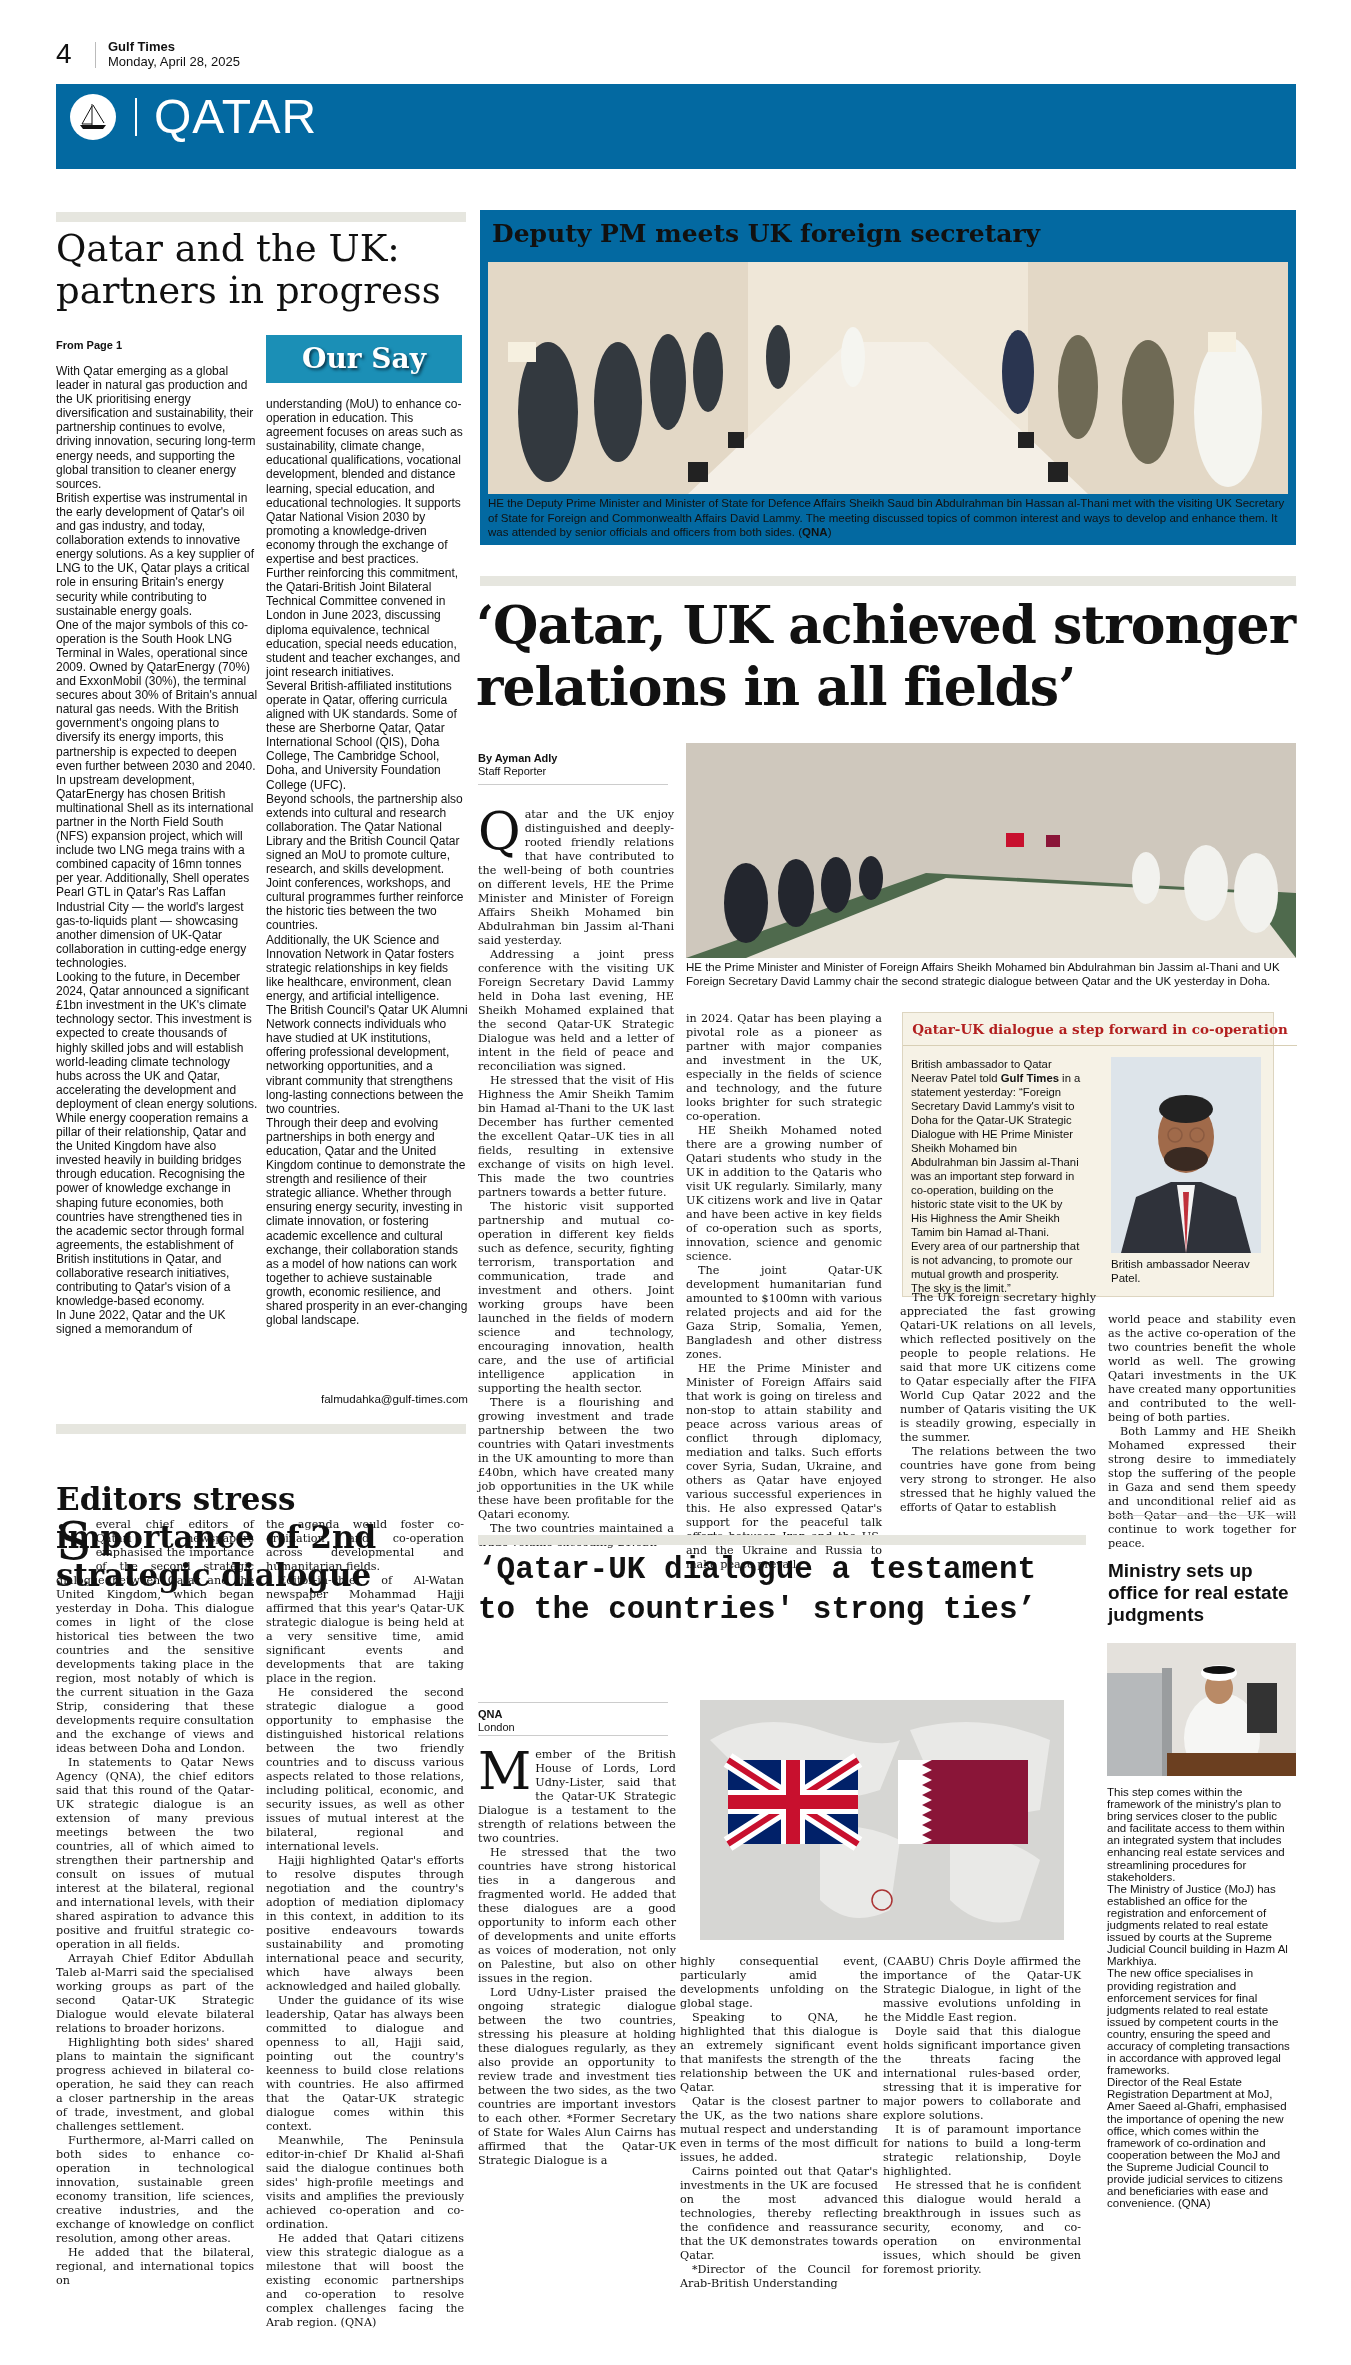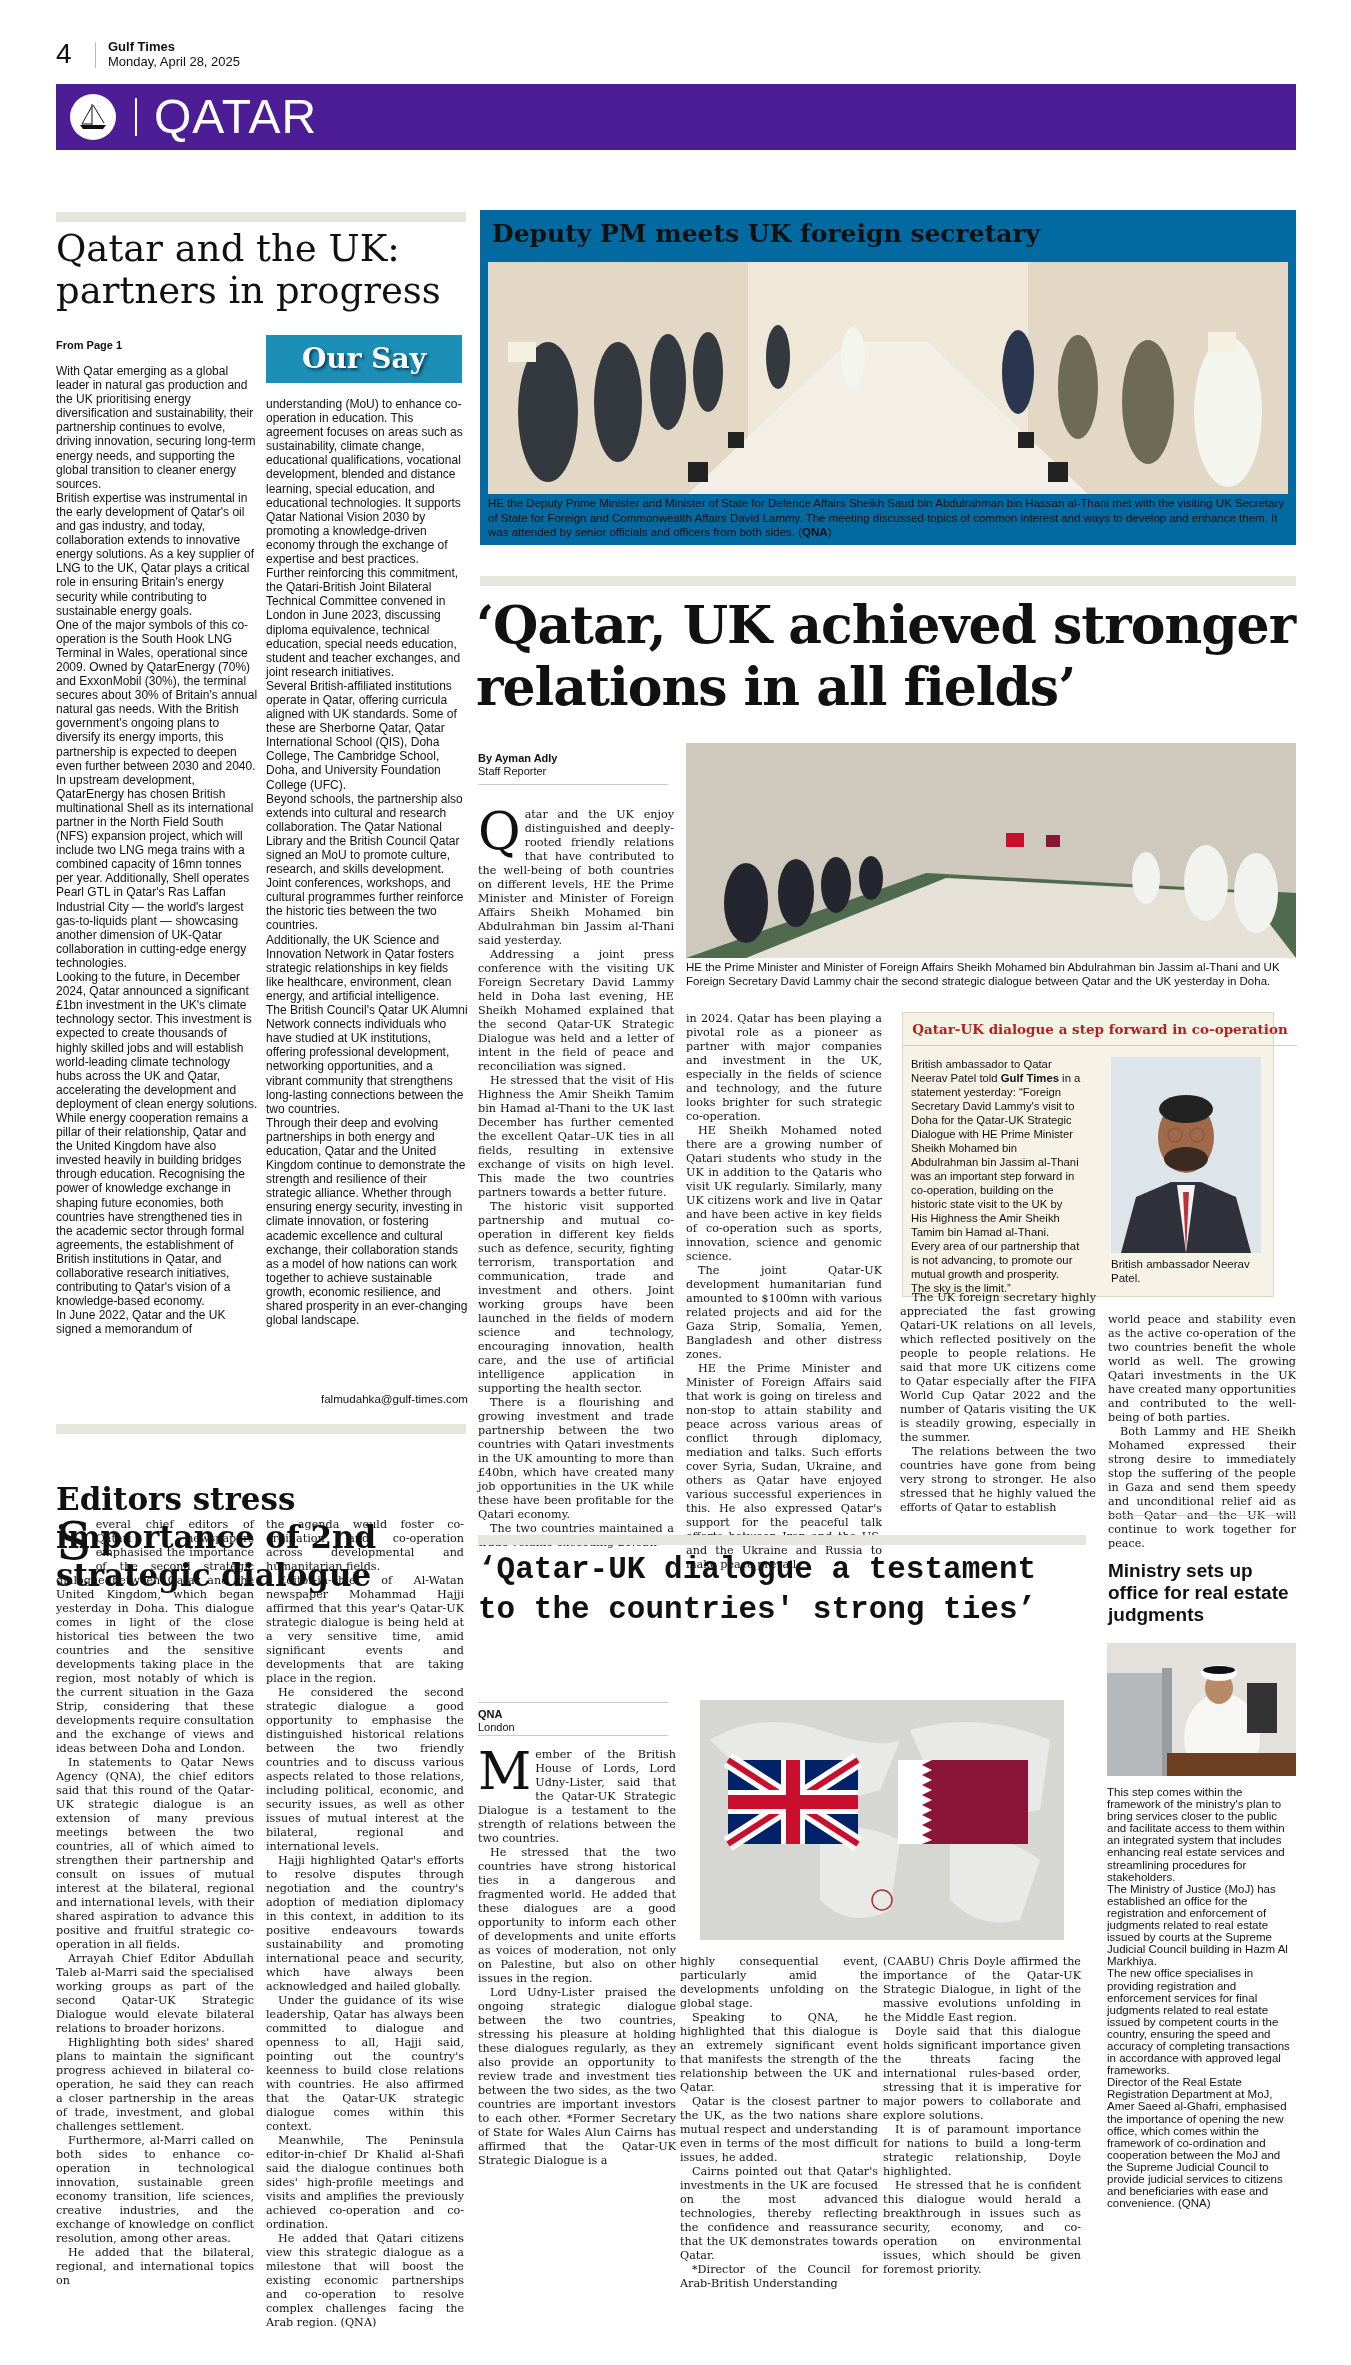--- a/index.html
+++ b/index.html
@@ -4,21 +4,21 @@
 <style>
 *{box-sizing:border-box;margin:0;padding:0}
 body{width:1351px;height:2365px;background:#fff;position:relative;font-family:"Liberation Sans",sans-serif;color:#111;overflow:hidden}
 .abs{position:absolute}
 p{margin:0}
 
 #pagenum{left:56px;top:38px;font-size:28px;line-height:32px}
 #hdr-sep{left:95px;top:42px;width:1px;height:26px;background:#bbb}
 #pub{left:108px;top:40px;font-size:13px;font-weight:bold;line-height:14px}
 #date{left:108px;top:54px;font-size:13px;line-height:15px}
-#banner{left:56px;top:84px;width:1240px;height:66px;background:#4c1d95}
+#banner{left:56px;top:84px;width:1240px;height:85px;background:#0369a1}
 #logo{left:14px;top:10px;width:46px;height:46px;border-radius:50%;background:#fff}
 #bsep{left:79px;top:14px;width:2px;height:38px;background:#fff}
 #section{left:98px;top:6px;color:#fff;font-size:48px;line-height:54px;font-weight:normal;letter-spacing:1px}
 
 .rule-top{background:#e6e6df}
 #ed-title{left:56px;top:228px;width:410px;font-family:"DejaVu Serif",serif;font-size:37px;line-height:42px;font-weight:normal}
 #from{left:56px;top:339px;font-size:11px;font-weight:bold}
 .ed-col{font-size:12px;line-height:14.1px;width:202px}
 #ed1{left:56px;top:364px}
 #oursay{left:266px;top:335px;width:196px;height:48px;background:#1b8fb6;color:#fff;font-family:"DejaVu Serif",serif;font-weight:bold;font-size:28px;text-align:center;line-height:48px;text-shadow:2px 2px 3px #0a3a50}

